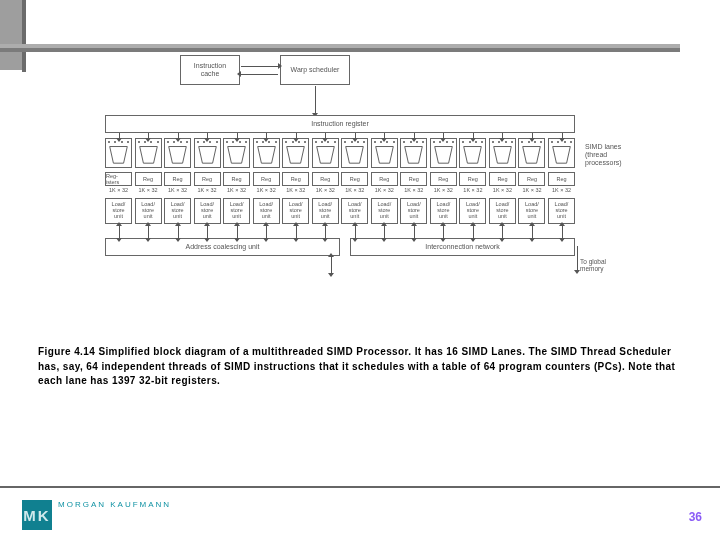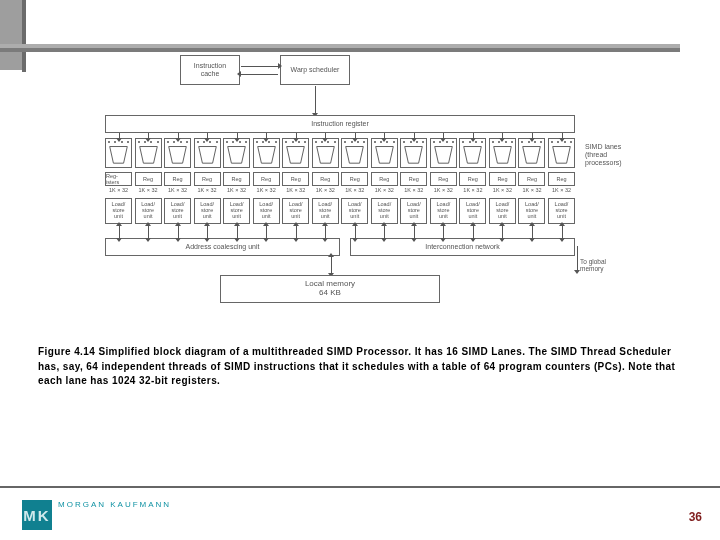--- a/index.html
+++ b/index.html
@@ -123,21 +123,21 @@
     color: #cfe9ec;
     font-weight: bold;
     font-size: 15px;
     margin-right: 6px;
   }
   .page-num {
     position: absolute;
     right: 18px; bottom: 16px;
     font-size: 12px;
     font-weight: bold;
-    color: #7f1d1d;
+    color: #8b5cf6;
   }
   .dotrow { position:absolute; top:2px; left:2px; right:2px; display:flex; justify-content:space-between; }
   .dotrow span { width:2px; height:2px; background:#555; border-radius:50%; }
 </style>
 </head>
 <body>
 
 <div class="side-bar"></div>
 <div class="side-bar-vert"></div>
 <div class="side-bar-horiz2"></div>
@@ -370,21 +370,20 @@
 
   <div class="dbox addr-unit">Address coalescing unit</div>
   <div class="dbox interconn">Interconnection network</div>
 
   <div class="vline arrow-d" style="left:502px; top:206px; height:24px;"></div>
   <div class="side-label-global">To global<br>memory</div>
 
   <div class="vline arrow-d" style="left:256px; top:217px; height:16px;"></div>
   <div class="vline arrow-u" style="left:256px; top:217px; height:16px;"></div>
 
-  <div class="dbox local-mem">Local memory<br>64 KB</div>
 
 <div class="vline arrow-d" style="left: 43.5px; top: 93px; height: 5px;"></div>
     <div class="vline arrow-d" style="left: 43.5px; top: 186px; height: 12px;"></div>
     <div class="vline arrow-u" style="left: 43.5px; top: 186px; height: 12px;"></div>
     <div class="vline arrow-d" style="left: 73.0333px; top: 93px; height: 5px;"></div>
     <div class="vline arrow-d" style="left: 73.0333px; top: 186px; height: 12px;"></div>
     <div class="vline arrow-u" style="left: 73.0333px; top: 186px; height: 12px;"></div>
     <div class="vline arrow-d" style="left: 102.567px; top: 93px; height: 5px;"></div>
     <div class="vline arrow-d" style="left: 102.567px; top: 186px; height: 12px;"></div>
     <div class="vline arrow-u" style="left: 102.567px; top: 186px; height: 12px;"></div>
@@ -422,20 +421,20 @@
     <div class="vline arrow-d" style="left: 427.433px; top: 186px; height: 12px;"></div>
     <div class="vline arrow-u" style="left: 427.433px; top: 186px; height: 12px;"></div>
     <div class="vline arrow-d" style="left: 456.967px; top: 93px; height: 5px;"></div>
     <div class="vline arrow-d" style="left: 456.967px; top: 186px; height: 12px;"></div>
     <div class="vline arrow-u" style="left: 456.967px; top: 186px; height: 12px;"></div>
     <div class="vline arrow-d" style="left: 486.5px; top: 93px; height: 5px;"></div>
     <div class="vline arrow-d" style="left: 486.5px; top: 186px; height: 12px;"></div>
     <div class="vline arrow-u" style="left: 486.5px; top: 186px; height: 12px;"></div>
   </div>
 
-<div class="caption">Figure 4.14 Simplified block diagram of a multithreaded SIMD Processor. It has 16 SIMD Lanes. The SIMD Thread Scheduler has, say, 64 independent threads of SIMD instructions that it schedules with a table of 64 program counters (PCs). Note that each lane has 1024 32-bit registers.</div>
+<div class="caption">Figure 4.14 Simplified block diagram of a multithreaded SIMD Processor. It has 16 SIMD Lanes. The SIMD Thread Scheduler has, say, 64 independent threads of SIMD instructions that it schedules with a table of 64 program counters (PCs). Note that each lane has 1397 32-bit registers.</div>
 
 <div class="footer-rule"></div>
 <div class="logo">
   <div class="mark">MK</div>
   <div>MORGAN KAUFMANN</div>
 </div>
 <div class="page-num">36</div>
 
 </body></html>

